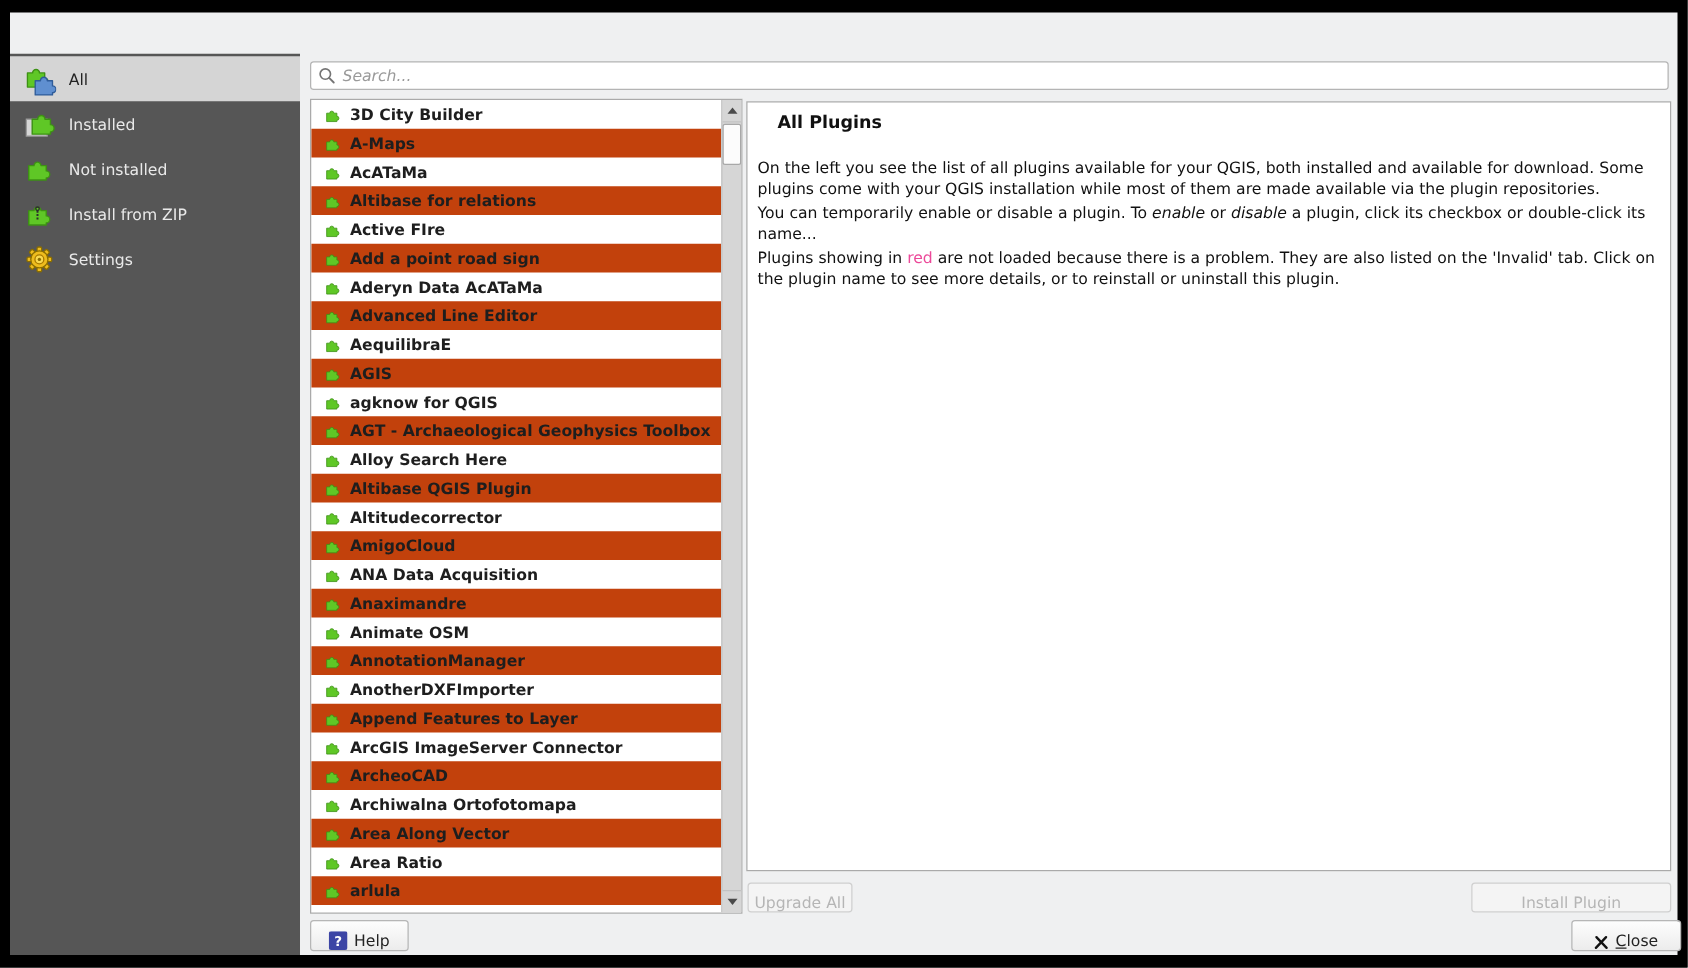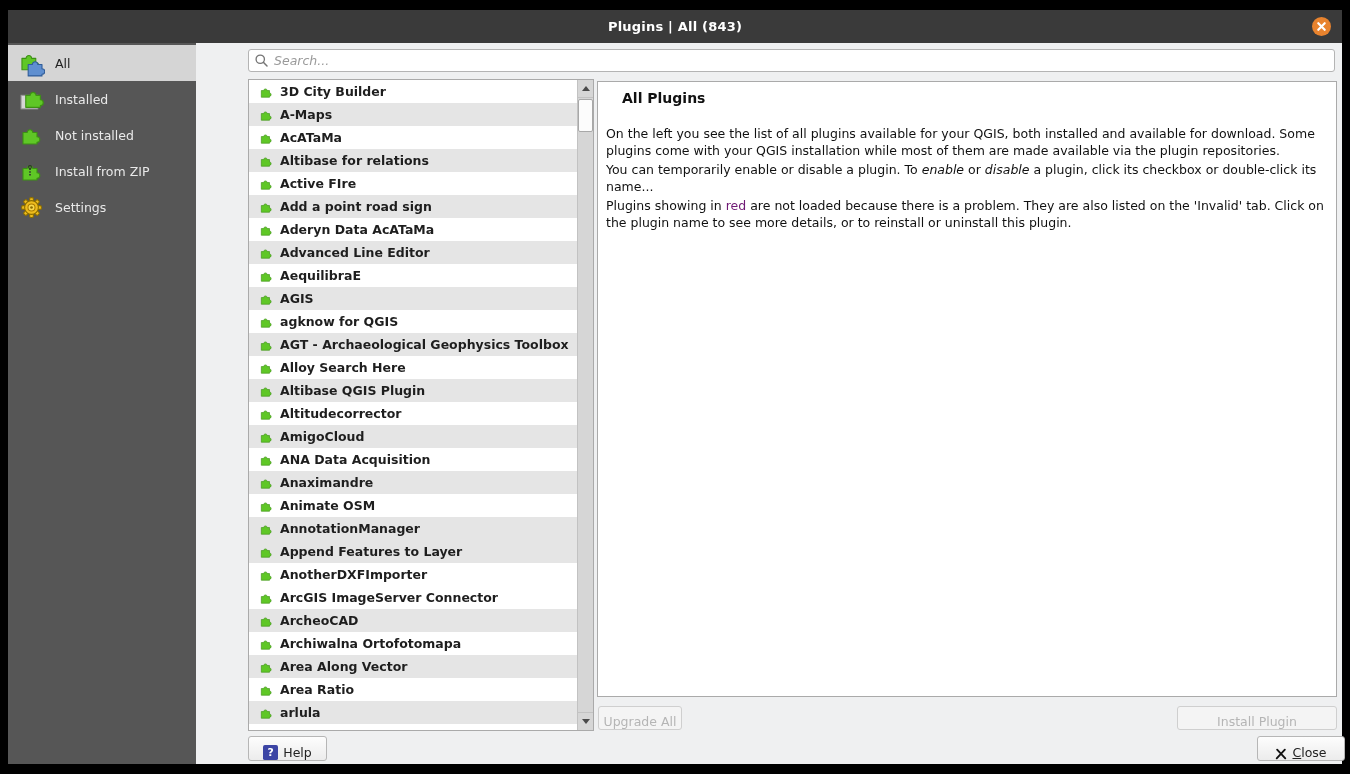--- a/index.html
+++ b/index.html
@@ -8,83 +8,75 @@
   .window { position:absolute; left:8px; top:10px; width:1334px; height:754px; background:#eff0f1; }
 
   
   .titlebar { position:absolute; left:0; top:0; width:100%; height:33px; background:#3a3a3a;
               display:flex; align-items:center; justify-content:center; }
   .titlebar .title { color:#ffffff; font-size:13px; font-weight:bold; letter-spacing:0.2px; }
   .title-close { position:absolute; right:11px; top:7px; width:19px; height:19px; border-radius:50%;
                  background:#e8832e; display:flex; align-items:center; justify-content:center; cursor:pointer; }
 
   
-  .sidebar { position:absolute; left:0; top:33px; width:188px; height:721px; background:#565656; padding-top:2px; }
+  .sidebar { position:absolute; left:0; top:33px; width:232px; height:721px; background:#565656; padding-top:2px; }
   .side-item { height:36px; display:flex; align-items:center; gap:10px; padding-left:9px;
                color:#e9e9e9; font-size:12.5px; cursor:pointer; }
   .side-item.selected { background:#d5d5d5; color:#232323; }
   .side-icon { width:28px; height:28px; display:flex; align-items:center; justify-content:center; flex:0 0 28px; }
 
   
   .search-wrap { position:absolute; left:240px; top:39px; width:1087px; height:23px; background:#fff;
                  border:1px solid #b4b4b4; border-radius:3px; display:flex; align-items:center; padding:0 5px; }
   .search-wrap input { flex:1; border:none; outline:none; font-size:12.5px; color:#333; background:transparent;
                        font-family:"DejaVu Sans", sans-serif; padding-left:5px; }
   .search-wrap input::placeholder { color:#9a9a9a; font-style:italic; }
 
   
   .list-panel { position:absolute; left:240px; top:69px; width:346px; height:652px; background:#fff;
                 border:1px solid #aaaaaa; overflow:hidden; }
   .rows { position:absolute; left:0; top:0; width:328px; height:650px; overflow:hidden; }
   .prow { height:23px; display:flex; align-items:center; gap:7px; padding-left:10px; font-size:12.5px;
           color:#1e1e1e; cursor:default; white-space:nowrap;font-weight:bold; }
-  .prow.alt { background:#e5e5e5; }
+  .prow.alt { background:#c2410c; }
   .prow .picon { width:14px; height:14px; flex:0 0 14px; display:flex; align-items:center; }
 
   
   .vscroll { position:absolute; right:0; top:0; width:16px; height:650px; background:#d6d6d6; border-left:1px solid #c2c2c2; }
   .sbtn { position:absolute; left:0; width:16px; height:18px; background:#d6d6d6; display:flex; align-items:center; justify-content:center; }
   .sbtn.up { top:0; border-bottom:1px solid #c2c2c2; }
   .sbtn.down { bottom:0; border-top:1px solid #c2c2c2; }
   .tri-up { width:0; height:0; border-left:4px solid transparent; border-right:4px solid transparent; border-bottom:5px solid #4a4a4a; }
   .tri-down { width:0; height:0; border-left:4px solid transparent; border-right:4px solid transparent; border-top:5px solid #4a4a4a; }
   .sthumb { position:absolute; left:0; top:19px; width:15px; height:33px; background:#fcfcfc; border:1px solid #a8a8a8; border-radius:2px; }
 
   
   .details { position:absolute; left:589px; top:71px; width:740px; height:616px; background:#fff;
              border:1px solid #aaaaaa; padding:6px 8px; overflow:hidden; }
   .details h1 { font-size:14px; font-weight:bold; color:#111; margin:2px 0 19px 16px; }
   .details p { font-size:12.5px; line-height:17px; color:#111; margin:0 0 2px 0; }
   .details .italic { font-style:italic; }
-  .details .red { color:#701a75; }
+  .details .red { color:#ec4899; }
 
   
   .btn { position:absolute; border:1px solid #b6b6b6; border-radius:3px; font-size:12.5px; color:#222;
          background:linear-gradient(#fdfdfd,#ececec); display:flex; align-items:flex-end; justify-content:center;
          gap:5px; cursor:pointer; font-family:"DejaVu Sans", sans-serif; }
   .btn.disabled { background:#f4f4f4; border-color:#cfcfcf; color:#b5b5b5; cursor:default; }
   #btn-upgrade { left:590px; top:696px; width:84px; height:24px; }
   #btn-install { left:1169px; top:696px; width:160px; height:24px; }
   #btn-help   { left:240px; top:726px; width:79px; height:25px; }
   #btn-close  { left:1249px; top:726px; width:88px; height:25px; }
   .accel { text-decoration:underline; }
 </style>
 </head>
 <body>
 
 <div class="window">
 
-  <div class="titlebar">
-    <span class="title">Plugins | All (843)</span>
-    <span class="title-close">
-      <svg width="11" height="11" viewBox="0 0 12 12">
-          <path d="M2.5 2.5 L9.5 9.5 M9.5 2.5 L2.5 9.5" stroke="#fff" stroke-width="2.4" stroke-linecap="round"></path>
-        </svg>
-    </span>
-  </div>
 
   <div class="sidebar" id="sidebar">
       <div class="side-item selected">
         <span class="side-icon">
           <svg width="27" height="27" viewBox="0 0 26 26">
       <g transform="translate(0,-1) scale(0.95)">
               <path d="M4 9.5 h4.2 a2.8 2.8 0 1 1 5.6 0 H18 v4.2 a2.8 2.8 0 1 1 0 5.6 V21 H4 Z" fill="#5fc726" stroke="#3d9114" stroke-width="1.1" stroke-linejoin="round"></path>
             </g>
       <g transform="translate(6,5) scale(0.95)">
               <path d="M4 9.5 h4.2 a2.8 2.8 0 1 1 5.6 0 H18 v4.2 a2.8 2.8 0 1 1 0 5.6 V21 H4 Z" fill="#5f8fd0" stroke="#2f5c99" stroke-width="1.1" stroke-linejoin="round"></path>
@@ -305,35 +297,35 @@
           <span>Animate OSM</span>
         </div>
         <div class="prow alt">
           <span class="picon">
             <svg width="14" height="14" viewBox="0 0 24 24">
               <path d="M4 9.5 h4.2 a2.8 2.8 0 1 1 5.6 0 H18 v4.2 a2.8 2.8 0 1 1 0 5.6 V21 H4 Z" fill="#5fc726" stroke="#3d9114" stroke-width="1.1" stroke-linejoin="round"></path>
             </svg>
           </span>
           <span>AnnotationManager</span>
         </div>
+        <div class="prow">
+          <span class="picon">
+            <svg width="14" height="14" viewBox="0 0 24 24">
+              <path d="M4 9.5 h4.2 a2.8 2.8 0 1 1 5.6 0 H18 v4.2 a2.8 2.8 0 1 1 0 5.6 V21 H4 Z" fill="#5fc726" stroke="#3d9114" stroke-width="1.1" stroke-linejoin="round"></path>
+            </svg>
+          </span>
+          <span>AnotherDXFImporter</span>
+        </div>
         <div class="prow alt">
           <span class="picon">
             <svg width="14" height="14" viewBox="0 0 24 24">
               <path d="M4 9.5 h4.2 a2.8 2.8 0 1 1 5.6 0 H18 v4.2 a2.8 2.8 0 1 1 0 5.6 V21 H4 Z" fill="#5fc726" stroke="#3d9114" stroke-width="1.1" stroke-linejoin="round"></path>
             </svg>
           </span>
           <span>Append Features to Layer</span>
-        </div>
-        <div class="prow">
-          <span class="picon">
-            <svg width="14" height="14" viewBox="0 0 24 24">
-              <path d="M4 9.5 h4.2 a2.8 2.8 0 1 1 5.6 0 H18 v4.2 a2.8 2.8 0 1 1 0 5.6 V21 H4 Z" fill="#5fc726" stroke="#3d9114" stroke-width="1.1" stroke-linejoin="round"></path>
-            </svg>
-          </span>
-          <span>AnotherDXFImporter</span>
         </div>
         <div class="prow">
           <span class="picon">
             <svg width="14" height="14" viewBox="0 0 24 24">
               <path d="M4 9.5 h4.2 a2.8 2.8 0 1 1 5.6 0 H18 v4.2 a2.8 2.8 0 1 1 0 5.6 V21 H4 Z" fill="#5fc726" stroke="#3d9114" stroke-width="1.1" stroke-linejoin="round"></path>
             </svg>
           </span>
           <span>ArcGIS ImageServer Connector</span>
         </div>
         <div class="prow alt">

